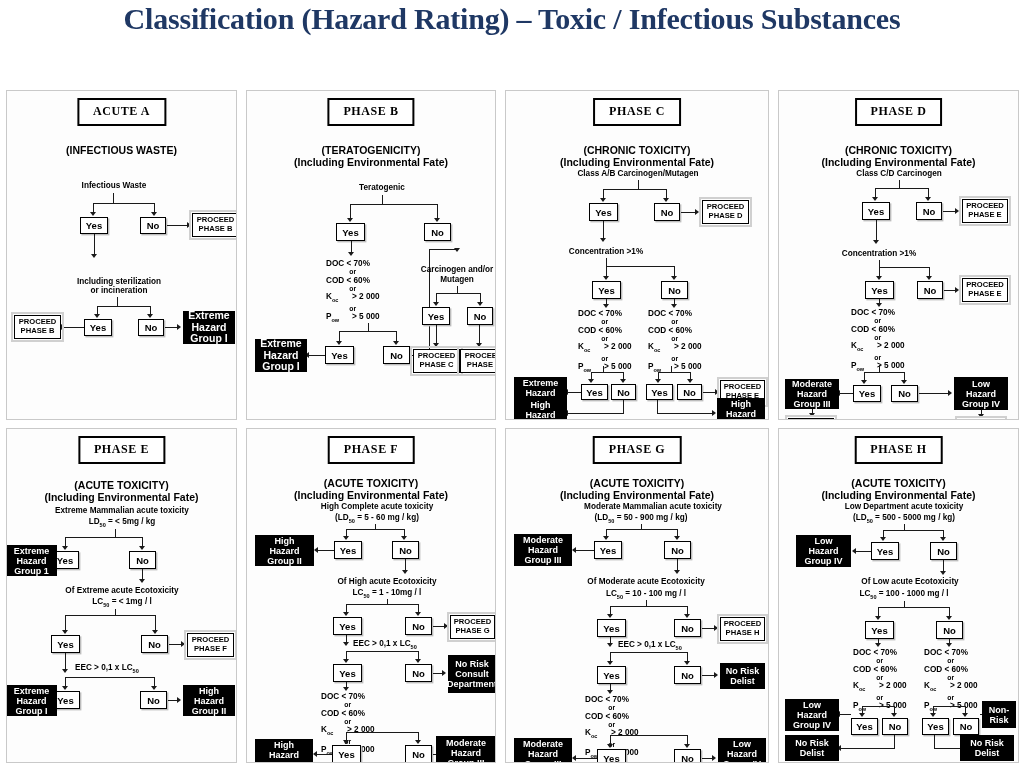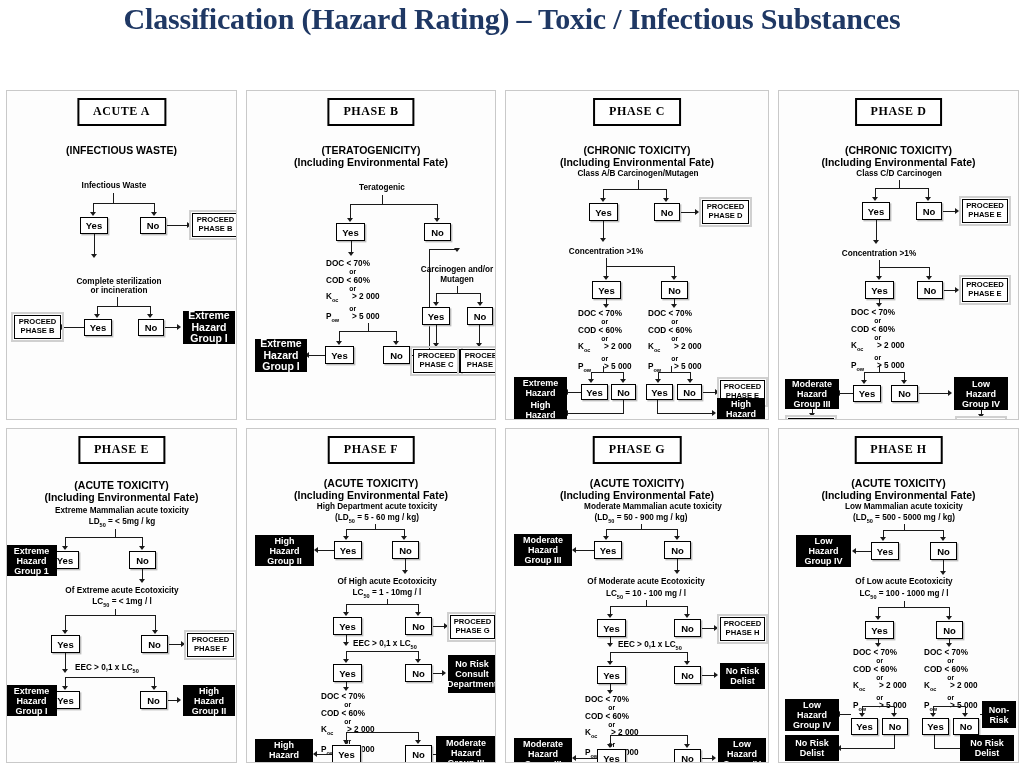--- a/index.html
+++ b/index.html
@@ -130,21 +130,21 @@
       <div class="ln lnh" style="left:160px; top:134px; width:22px;"></div>
       <div class="arw arw-r" style="left:180px; top:131px;"></div>
       <div class="node proceed" style="left:185px; top:122px; width:47px; height:24px; flex-direction:column;">
         <span>PROCEED</span>
         <span>PHASE B</span>
       </div>
 
       <div class="ln lnv" style="left:87px; top:143px; height:22px;"></div>
       <div class="arw arw-d" style="left:84px; top:163px;"></div>
 
-      <div class="label" style="left:42px; top:186px; width:140px;">Complete sterilization</div>
+      <div class="label" style="left:42px; top:186px; width:140px;">Including sterilization</div>
       <div class="label" style="left:42px; top:195px; width:140px;">or incineration</div>
       <div class="ln lnv" style="left:110px; top:206px; height:9px;"></div>
       <div class="ln lnh" style="left:90px; top:215px; width:54px;"></div>
       <div class="ln lnv" style="left:90px; top:215px; height:9px;"></div>
       <div class="ln lnv" style="left:143px; top:215px; height:9px;"></div>
       <div class="arw arw-d" style="left:87px; top:223px;"></div>
       <div class="arw arw-d" style="left:140px; top:223px;"></div>
 
       <div class="node yn" style="left:77px; top:228px; width:28px; height:17px;">Yes</div>
       <div class="node yn" style="left:131px; top:228px; width:26px; height:17px;">No</div>
@@ -544,21 +544,21 @@
       </div>
     </div>
   </div>
 
   <div class="panel" style="left:246px; top:428px; width:250px; height:335px;">
     <div class="p-inner">
       <div class="phase-badge">PHASE F</div>
       <div class="subtitle sub-big" style="top:48px;">(ACUTE TOXICITY)</div>
       <div class="subtitle sub-big" style="top:60px;">(Including Environmental Fate)</div>
 
-      <div class="label" style="left:40px; top:73px; width:180px;">High Department acute toxicity</div>
+      <div class="label" style="left:40px; top:73px; width:180px;">High Complete acute toxicity</div>
       <div class="label" style="left:40px; top:84px; width:180px;">
         <span>(LD</span><sub>50</sub><span>  = 5 - 60 mg / kg)</span>
       </div>
       <div class="ln lnv" style="left:128px; top:95px; height:5px;"></div>
       <div class="ln lnh" style="left:99px; top:100px; width:59px;"></div>
       <div class="ln lnv" style="left:99px; top:100px; height:8px;"></div>
       <div class="ln lnv" style="left:157px; top:100px; height:8px;"></div>
       <div class="arw arw-d" style="left:96px; top:107px;"></div>
       <div class="arw arw-d" style="left:154px; top:107px;"></div>
 
@@ -770,21 +770,21 @@
       </div>
     </div>
   </div>
 
   <div class="panel" style="left:778px; top:428px; width:241px; height:335px;">
     <div class="p-inner">
       <div class="phase-badge">PHASE H</div>
       <div class="subtitle sub-big" style="top:48px;">(ACUTE TOXICITY)</div>
       <div class="subtitle sub-big" style="top:60px;">(Including Environmental Fate)</div>
 
-      <div class="label" style="left:30px; top:73px; width:190px;">Low Mammalian acute toxicity</div>
+      <div class="label" style="left:30px; top:73px; width:190px;">Low Department acute toxicity</div>
       <div class="label" style="left:30px; top:84px; width:190px;">
         <span>(LD</span><sub>50</sub><span>  = 500 - 5000 mg / kg)</span>
       </div>
       <div class="ln lnv" style="left:125px; top:95px; height:6px;"></div>
       <div class="ln lnh" style="left:104px; top:101px; width:61px;"></div>
       <div class="ln lnv" style="left:104px; top:101px; height:8px;"></div>
       <div class="ln lnv" style="left:164px; top:101px; height:8px;"></div>
       <div class="arw arw-d" style="left:101px; top:108px;"></div>
       <div class="arw arw-d" style="left:161px; top:108px;"></div>
 
@@ -795,21 +795,21 @@
       <div class="arw arw-l" style="left:73px; top:119px;"></div>
       <div class="node hazard sm" style="left:17px; top:106px; width:55px; height:32px; flex-direction:column;">
         <span>Low</span>
         <span>Hazard</span>
         <span>Group IV</span>
       </div>
 
       <div class="ln lnv" style="left:164px; top:131px; height:13px;"></div>
       <div class="arw arw-d" style="left:161px; top:142px;"></div>
 
-      <div class="label" style="left:30px; top:148px; width:190px;">Of Low  acute Ecotoxicity</div>
+      <div class="label" style="left:36px; top:148px; width:190px;">Of Low  acute Ecotoxicity</div>
       <div class="label" style="left:30px; top:160px; width:190px;">
         <span>LC</span><sub>50</sub><span>  = 100 - 1000 mg / l</span>
       </div>
       <div class="ln lnv" style="left:125px; top:172px; height:6px;"></div>
       <div class="ln lnh" style="left:99px; top:178px; width:72px;"></div>
       <div class="ln lnv" style="left:99px; top:178px; height:10px;"></div>
       <div class="ln lnv" style="left:170px; top:178px; height:10px;"></div>
       <div class="arw arw-d" style="left:96px; top:187px;"></div>
       <div class="arw arw-d" style="left:167px; top:187px;"></div>
 

